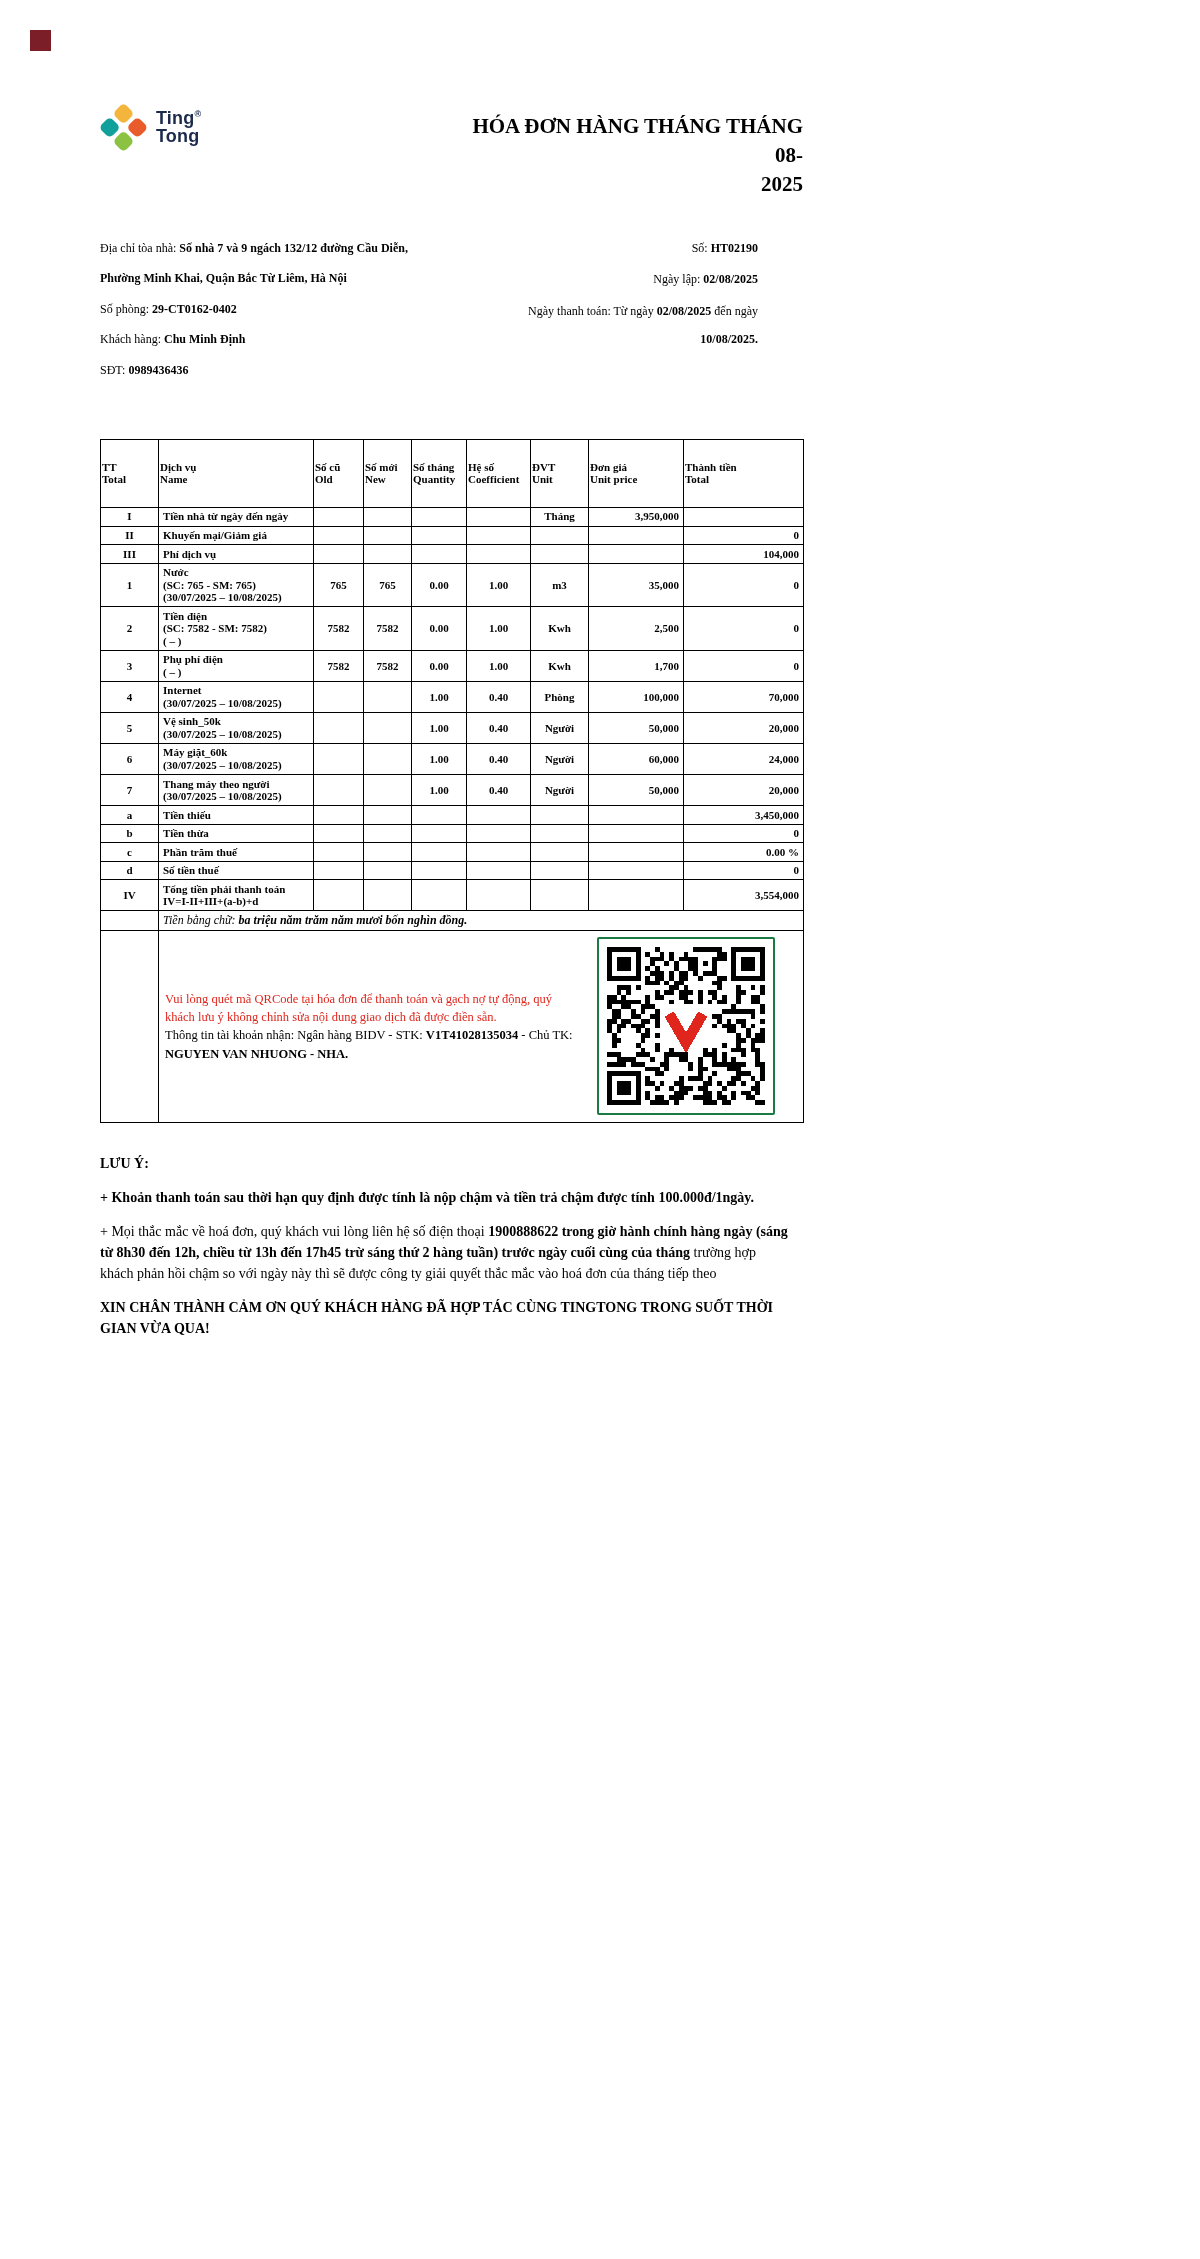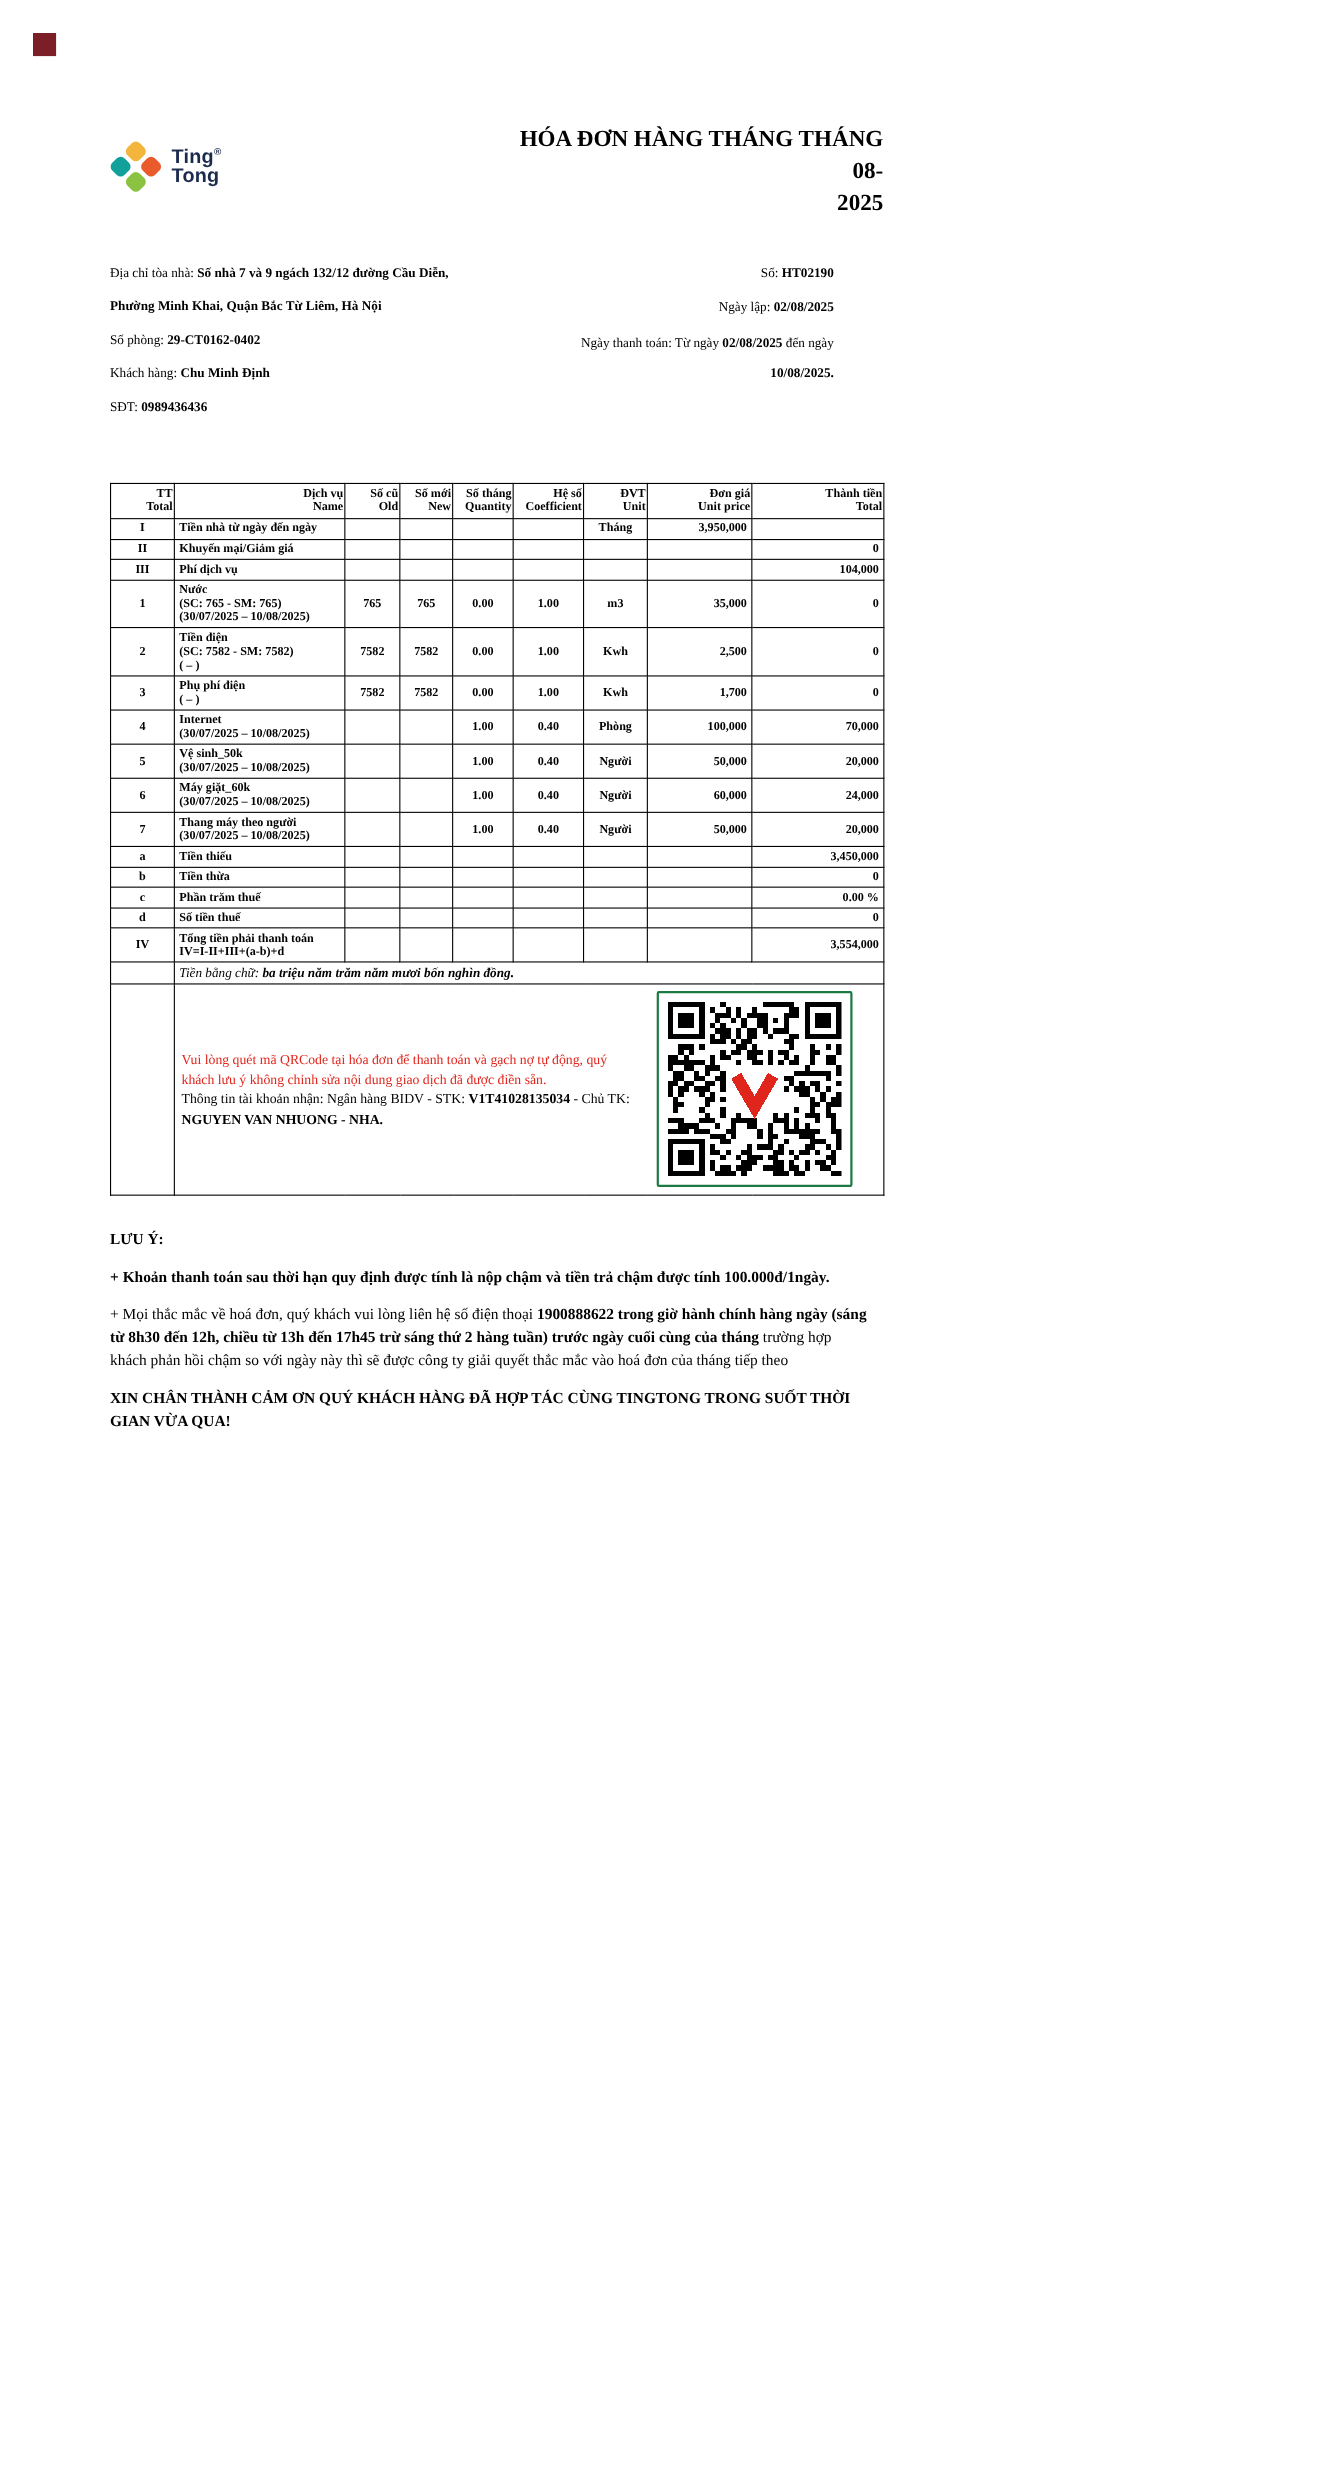--- a/index.html
+++ b/index.html
@@ -3,40 +3,40 @@
 <meta charset="utf-8">
 <style>
   *{margin:0;padding:0;box-sizing:border-box}
   html,body{background:#fff}
   body{width:1200px;height:2259px;font-family:"Liberation Serif",serif;color:#000;position:relative}
   .page{position:relative;width:1200px;height:2259px;background:#fff;overflow:hidden}
   .corner-mark{position:absolute;left:30px;top:30px;width:21px;height:21px;background:#7B1E28}
   .content{position:absolute;left:100px;top:100px;width:703px}
 
   
-  .header-row{display:flex;justify-content:space-between;align-items:center;margin-top:4px}
+  .header-row{display:flex;justify-content:space-between;align-items:flex-start;margin-top:4px}
   .logo{display:flex;align-items:center;gap:9px}
   .logo-icon{width:47px;height:47px;display:block}
   .logo-text{font-family:"Liberation Sans",sans-serif;font-weight:bold;color:#1C2B4D;font-size:18px;line-height:0.98;letter-spacing:0.2px}
   .logo-text .reg{font-size:9px;vertical-align:super}
   .doc-title{width:348px;text-align:right;font-weight:bold;font-size:21px;line-height:1.38;margin-top:8px}
 
   
   .info-section{position:relative;height:162px;margin-top:34px;font-size:12px}
   .info-left{position:absolute;left:0;top:0;width:460px}
   .info-left .info-line{line-height:30.5px}
   .info-right{position:absolute;right:45px;top:0;width:400px;text-align:right}
   .info-right .info-line{line-height:31.5px}
   .info-right .info-line.tight{line-height:25px}
   b{font-weight:bold}
 
   
   .invoice-table{border-collapse:collapse;table-layout:fixed;width:703px;margin-top:44px;font-weight:bold;font-size:11px}
   .invoice-table th,.invoice-table td{border:1px solid #000;vertical-align:middle;line-height:1.14}
-  .invoice-table th{text-align:right;padding:3px 1px}
+  .invoice-table th{text-align:left;padding:21px 1px}
   .invoice-table td{padding:2.5px 4px}
   .col-idx{text-align:center}
   .col-name{text-align:left}
   .col-num{text-align:center}
   .col-money{text-align:right}
   .words-cell{font-weight:normal;font-style:italic;font-size:12px;padding:3px 4px}
   .words-cell .words-value{font-weight:bold}
   .qr-cell{height:192px;padding:6px 0 6px 2px}
   .qr-flex{display:flex;align-items:center;justify-content:space-between;height:100%}
   .qr-texts{width:412px;font-weight:normal;font-size:12.5px;line-height:1.45;padding-left:2px}

